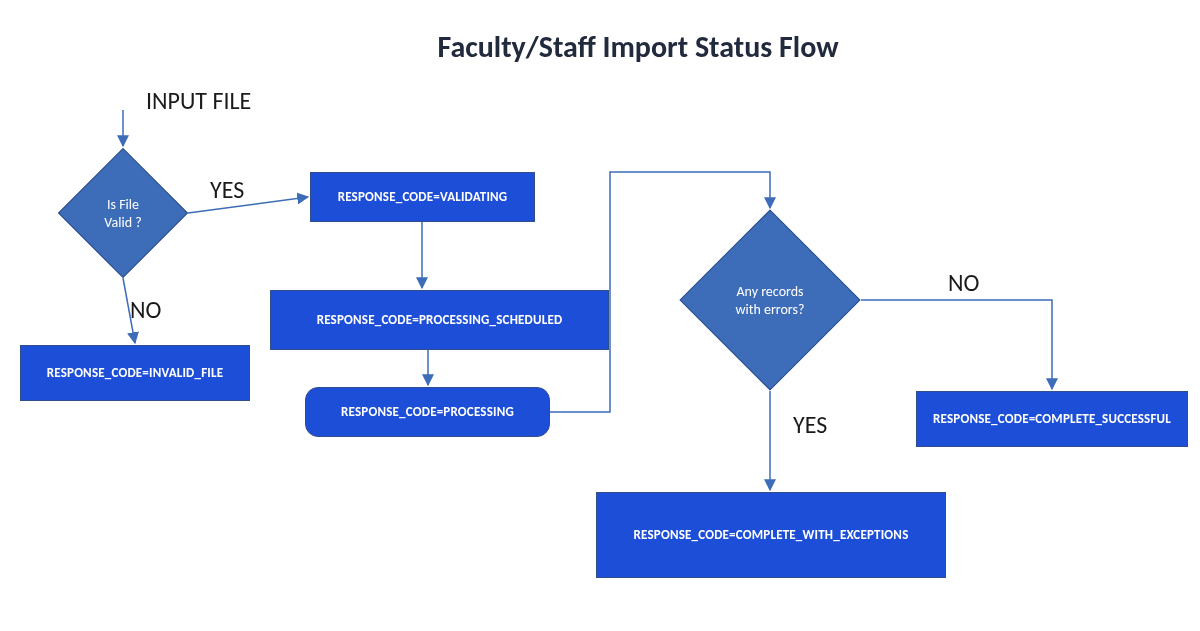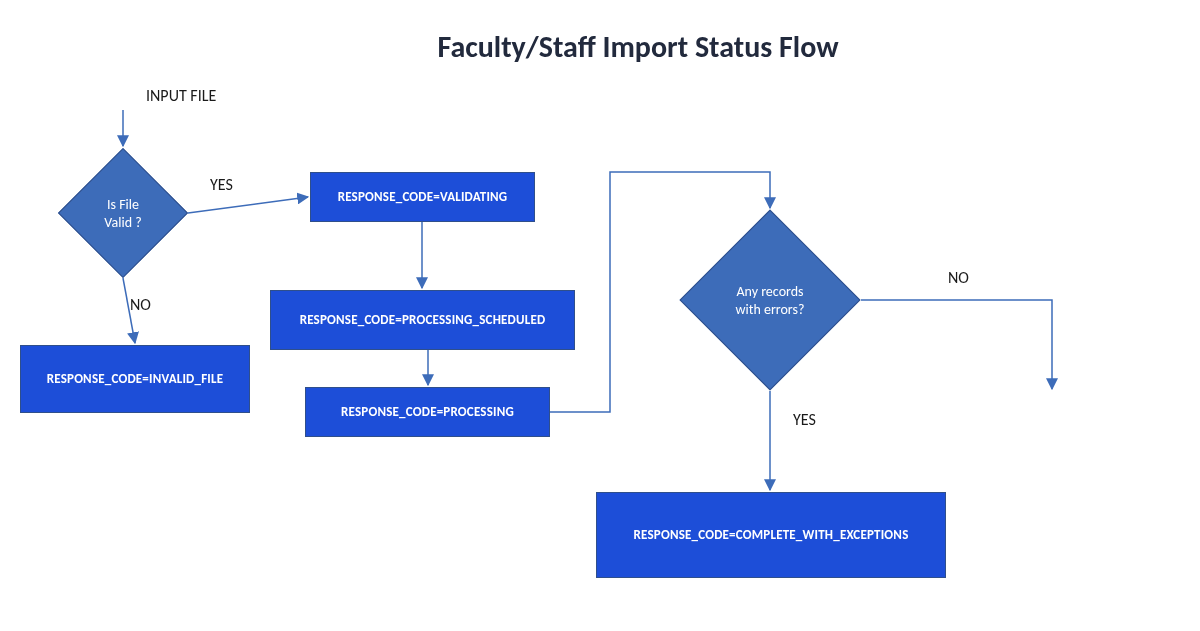--- a/index.html
+++ b/index.html
@@ -22,21 +22,21 @@
     left: 0;
     width: 100%;
     text-align: center;
     font-size: 30px;
     font-weight: 700;
     color: #222a3d;
     padding-left: 38px;
   }
   .label {
     position: absolute;
-    font-size: 16px;
+    font-size: 24px;
     color: #1a1a1a;
     white-space: nowrap;
   }
   .rect {
     position: absolute;
     background: #1d4ed8;
     border: 1px solid #2f4f8b;
     color: #fff;
     font-size: 13px;
     font-weight: 600;
@@ -85,45 +85,48 @@
 
   <div class="diamond" style="left:77px; top:167px; width:92px; height:92px;">
     <div class="d-text">Is File
 Valid ?</div>
   </div>
 
   <div class="label" style="left:210px; top:175px;">YES</div>
 
   <div class="label" style="left:130px; top:295px;">NO</div>
 
-  <div class="rect" style="left:20px; top:345px; width:230px; height:68px;">
+  <div class="rect" style="left:20px; top:345px; width:230px; height:56px;">
     <span>RESPONSE_CODE=INVALID_FILE</span>
   </div>
 
   <div class="rect" style="left:310px; top:172px; width:225px; height:50px;">
     <span>RESPONSE_CODE=VALIDATING</span>
   </div>
 
-  <div class="rect" style="left:270px; top:290px; width:305px; height:60px;">
+  <div class="rect" style="left:270px; top:290px; width:339px; height:60px;">
     <span>RESPONSE_CODE=PROCESSING_SCHEDULED</span>
   </div>
 
-  <div class="rect" style="left:305px; top:387px; width:245px; height:50px;">
+  <div class="rect" style="left:305px; top:387px; width:245px; height:50px;border-radius:13px;">
     <span>RESPONSE_CODE=PROCESSING</span>
   </div>
 
   <div class="diamond" style="left:706px; top:236px; width:128px; height:128px;">
     <div class="d-text">Any records
 with errors?</div>
   </div>
 
   <div class="label" style="left:948px; top:268px;">NO</div>
 
   <div class="label" style="left:793px; top:410px;">YES</div>
 
+  <div class="rect" style="left:916px; top:391px; width:272px; height:56px;">
+    <span>RESPONSE_CODE=COMPLETE_SUCCESSFUL</span>
+  </div>
 
   <div class="rect" style="left:596px; top:492px; width:350px; height:86px;">
     <span>RESPONSE_CODE=COMPLETE_WITH_EXCEPTIONS</span>
   </div>
 
   <svg class="connectors">
     <defs>
       <marker id="arrow" viewBox="0 0 10 10" refX="9" refY="5" markerWidth="8" markerHeight="8" orient="auto-start-reverse">
         <path d="M 0 0 L 10 5 L 0 10 z" fill="#3d6cb9"></path>
       </marker>

